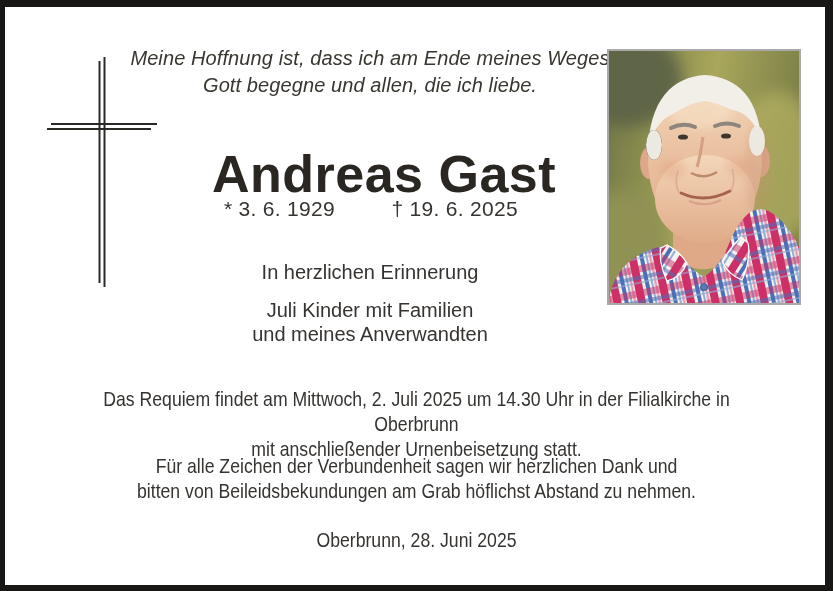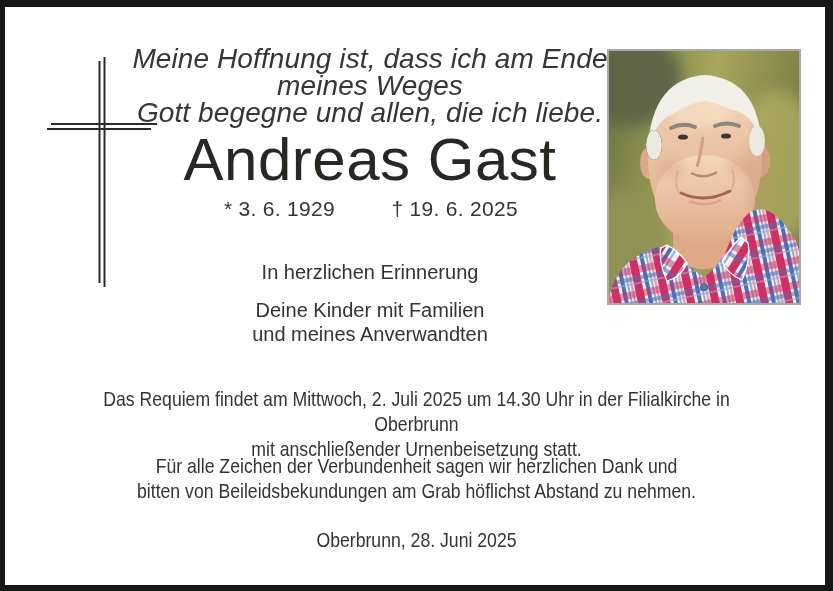--- a/index.html
+++ b/index.html
@@ -11,26 +11,26 @@
   }
   .card{
     position:absolute;top:7px;right:8px;bottom:6px;left:5px;
     background:#ffffff;
   }
   .abs{position:absolute;}
   .center{text-align:center;}
   .cross-wrap{left:40px;top:50px;width:125px;height:240px;}
   .quote{
     left:110px;top:45px;width:520px;
-    font-style:italic;font-size:28px;line-height:27px;color:#39362f;
+    font-style:italic;font-size:20px;line-height:27px;color:#39362f;
     letter-spacing:.1px;
   }
   .name{
-    left:110px;top:131px;width:520px;margin:0;
-    font-size:60px;line-height:58px;font-weight:400;color:#2a2723;
+    left:110px;top:131px;width:520px;margin:14px;
+    font-size:52px;line-height:58px;font-weight:700;color:#2a2723;
     letter-spacing:.5px;
   }
   .dates{
     left:224px;top:197px;width:294px;
     display:flex;justify-content:space-between;
     font-size:21px;color:#363330;letter-spacing:.3px;
   }
   .memorial{
     left:110px;top:260px;width:520px;
     font-size:20px;line-height:24px;color:#363330;
@@ -71,21 +71,21 @@
 
 <h1 class="abs name center">Andreas Gast</h1>
 <div class="abs dates">
   <span>* 3. 6. 1929</span>
   <span>† 19. 6. 2025</span>
 </div>
 
 <div class="abs memorial center">
   <div>In herzlichen Erinnerung</div>
   <div class="mourners">
-    <div>Deine Kinder mit Familien</div>
+    <div>Juli Kinder mit Familien</div>
     <div>und meines Anverwandten</div>
   </div>
 </div>
 
 <figure class="abs photo">
   <svg width="190" height="252" viewBox="0 0 190 252">
     <defs>
       <linearGradient id="bgGrad" x1="0" y1="0" x2="1" y2="0.25">
         <stop offset="0" stop-color="#6e7246"></stop>
         <stop offset="0.3" stop-color="#8f914f"></stop>

